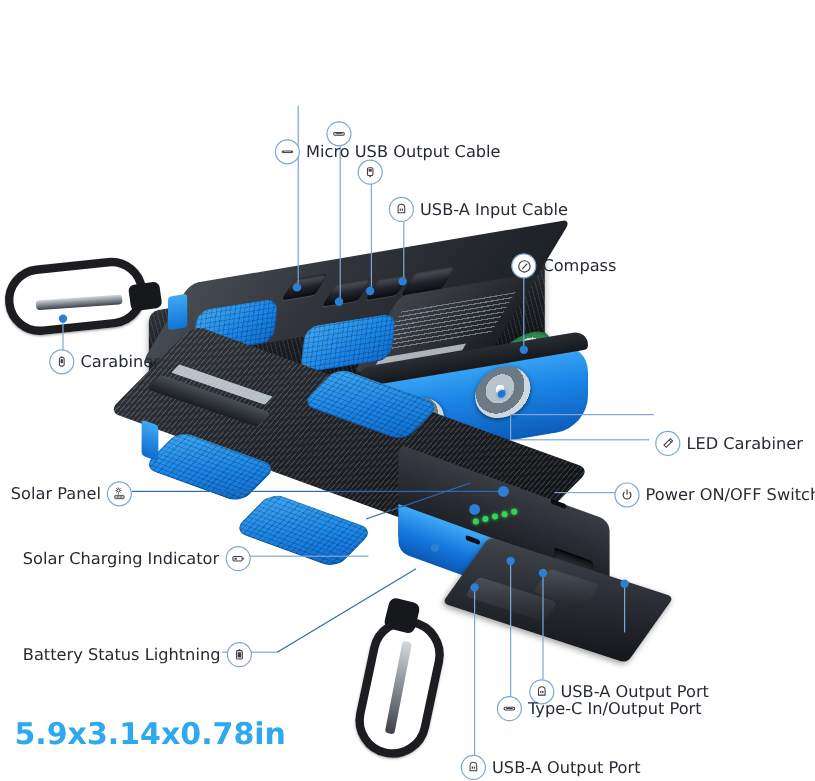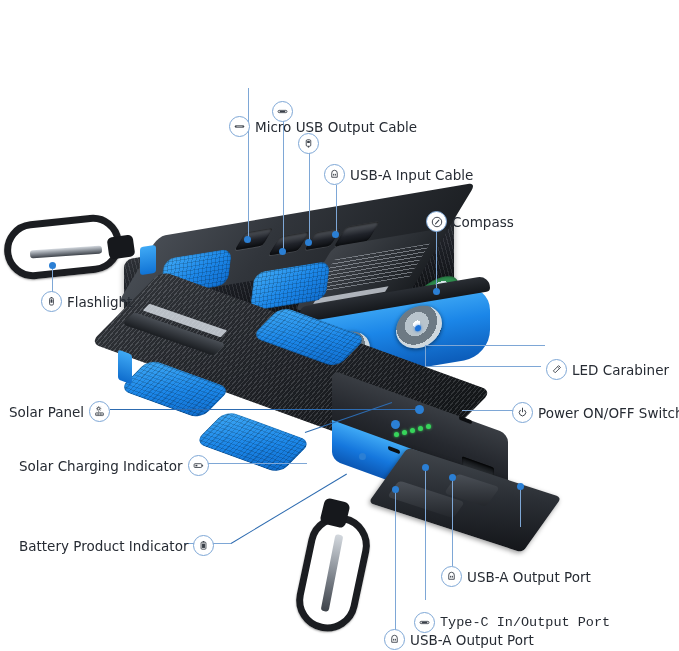--- a/index.html
+++ b/index.html
@@ -512,21 +512,21 @@
   </div>
 
   <div class="callout" style="left:41px; top:291px;">
     <span class="badge">
       <svg width="13" height="13" viewBox="0 0 16 16">
           <rect x="5.6" y="3.6" width="4.8" height="8.8" rx="1.6" fill="none" stroke="#3a4049" stroke-width="1.1"></rect>
           <rect x="6.8" y="5.2" width="2.4" height="4.4" rx="0.8" fill="#3a4049"></rect>
           <rect x="7.2" y="2.4" width="1.6" height="1.4" rx="0.5" fill="#3a4049"></rect>
         </svg>
     </span>
-    <span class="callout-text">Flashlight</span>
+    <span class="callout-text">Carabiner</span>
   </div>
 
   <div class="callout" style="left:546px; top:359px;">
     <span class="badge">
       <svg width="13" height="13" viewBox="0 0 16 16">
           <path d="M10.6 3.2 12.9 5.5 6.4 12 4.1 9.7z" fill="none" stroke="#3a4049" stroke-width="1.1"></path>
           <path d="M9.2 4.6 11.5 6.9" stroke="#3a4049" stroke-width="1"></path>
         </svg>
     </span>
     <span class="callout-text">LED Carabiner</span>
@@ -559,21 +559,21 @@
     <span class="badge">
       <svg width="13" height="13" viewBox="0 0 16 16">
           <rect x="2.6" y="5.8" width="9.4" height="4.6" rx="1.1" fill="none" stroke="#3a4049" stroke-width="1.1"></rect>
           <rect x="12.4" y="7.2" width="1.3" height="1.9" rx="0.4" fill="#3a4049"></rect>
           <rect x="4.2" y="7.2" width="2.4" height="1.9" fill="#3a4049"></rect>
         </svg>
     </span>
   </div>
 
   <div class="callout" style="left:14px; top:535px;">
-    <span class="callout-text">Battery Product Indicator</span>
+    <span class="callout-text">Battery Status Lightning</span>
     <span class="badge">
       <svg width="13" height="13" viewBox="0 0 16 16">
           <rect x="5" y="3.9" width="6" height="8.6" rx="1.1" fill="none" stroke="#3a4049" stroke-width="1.1"></rect>
           <rect x="6.9" y="2.6" width="2.2" height="1.3" rx="0.4" fill="#3a4049"></rect>
           <rect x="6.2" y="5.6" width="3.6" height="5.4" fill="#3a4049"></rect>
         </svg>
     </span>
   </div>
 
 
@@ -581,35 +581,36 @@
     <span class="badge">
       <svg width="13" height="13" viewBox="0 0 16 16">
           <path d="M4.6 11.4V6.2a3.4 3.4 0 0 1 6.8 0v5.2z" fill="none" stroke="#3a4049" stroke-width="1.1"></path>
           <rect x="6.3" y="7.2" width="1.3" height="2.1" fill="#3a4049"></rect>
           <rect x="8.4" y="7.2" width="1.3" height="2.1" fill="#3a4049"></rect>
         </svg>
     </span>
     <span class="callout-text">USB-A Output Port</span>
   </div>
 
-  <div class="callout" style="left:414px; top:612px;font-family:Liberation Mono, monospace;">
+  <div class="callout" style="left:414px; top:580px;">
     <span class="badge">
       <svg width="13" height="13" viewBox="0 0 16 16">
           <rect x="2.5" y="6.6" width="11" height="2.8" rx="1.4" fill="none" stroke="#3a4049" stroke-width="1.1"></rect>
           <rect x="4.4" y="7.5" width="7.2" height="1" rx="0.5" fill="#3a4049"></rect>
         </svg>
     </span>
     <span class="callout-text">Type-C In/Output Port</span>
   </div>
 
   <div class="callout" style="left:384px; top:629px;">
     <span class="badge">
       <svg width="13" height="13" viewBox="0 0 16 16">
           <path d="M4.6 11.4V6.2a3.4 3.4 0 0 1 6.8 0v5.2z" fill="none" stroke="#3a4049" stroke-width="1.1"></path>
           <rect x="6.3" y="7.2" width="1.3" height="2.1" fill="#3a4049"></rect>
           <rect x="8.4" y="7.2" width="1.3" height="2.1" fill="#3a4049"></rect>
         </svg>
     </span>
     <span class="callout-text">USB-A Output Port</span>
   </div>
 
+  <div id="dimension-text">5.9x3.14x0.78in</div>
 
 </div>
 
 </body></html>

